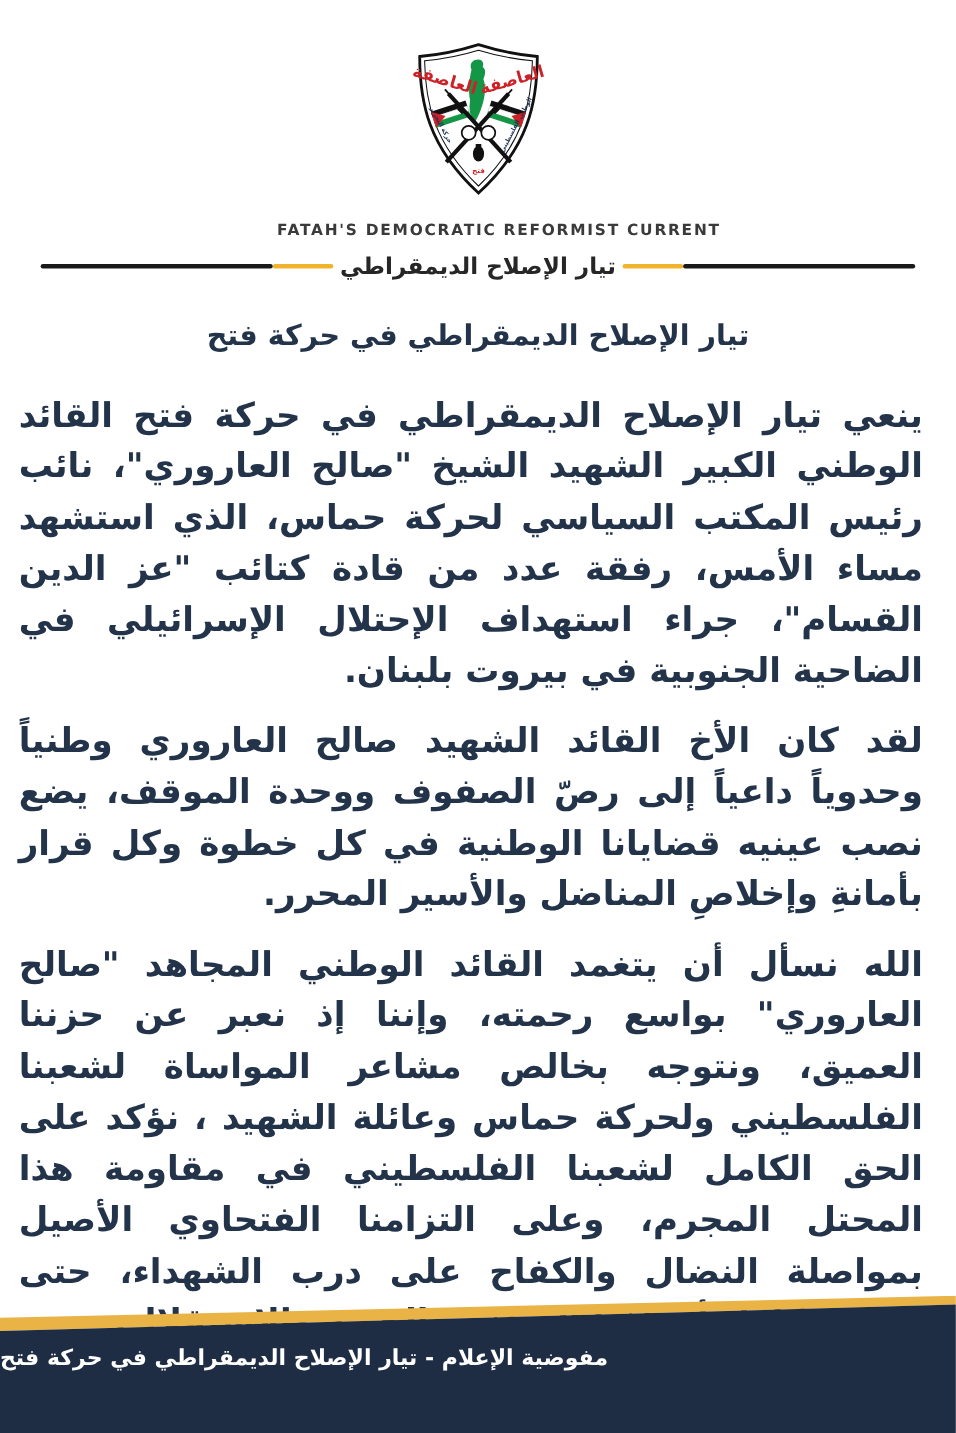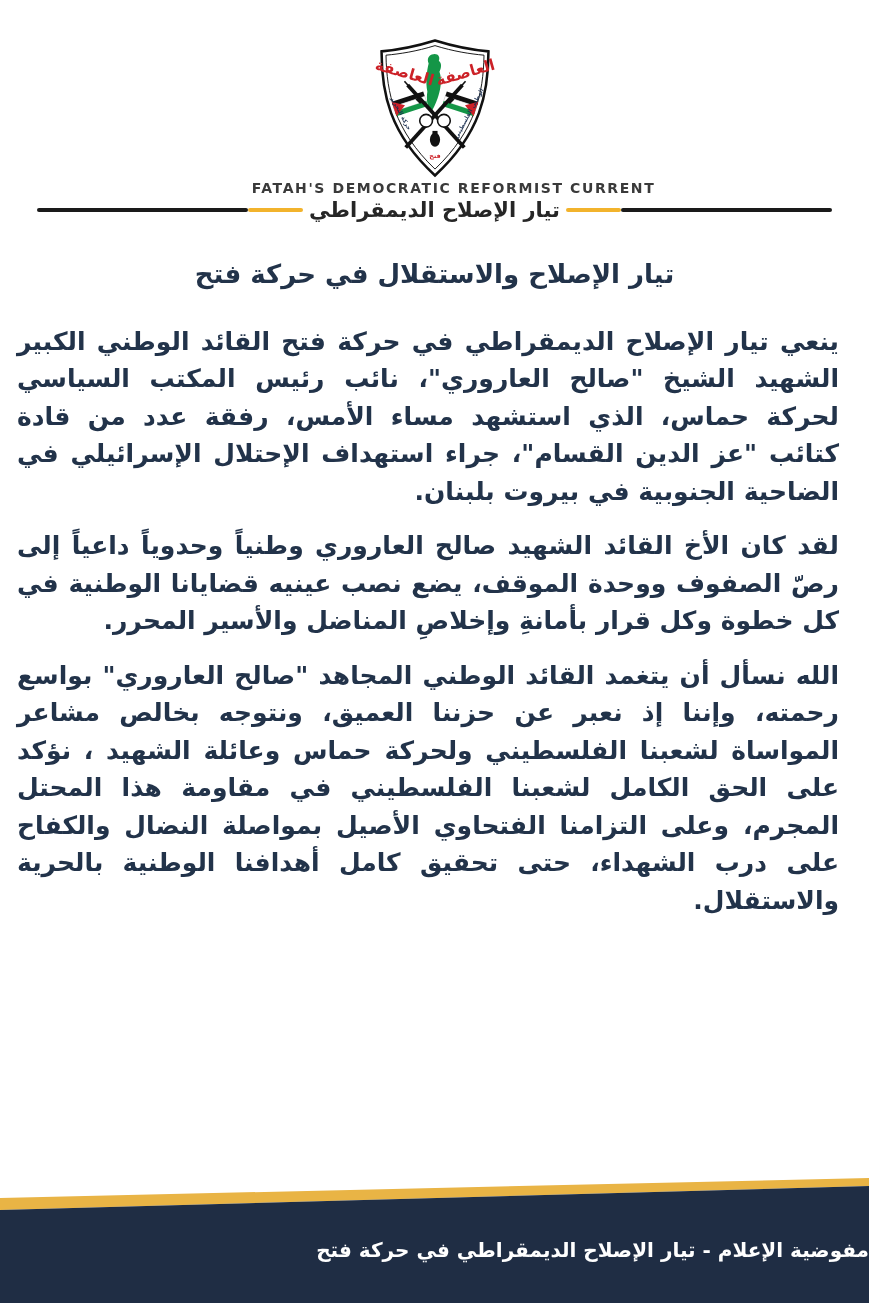--- a/index.html
+++ b/index.html
@@ -7,33 +7,33 @@
     width:869px;height:1303px;position:relative;overflow:hidden;
     background:#ffffff;
     font-family:"DejaVu Sans","Liberation Sans",sans-serif;
   }
   .page{width:869px;height:1303px;position:relative;}
 
   
   .header{padding-top:38px;text-align:center;}
   .emblem-wrap{display:flex;justify-content:center;}
   .english-caption{
-    margin-top:2px;
+    margin-top:24px;
     font-size:14px;font-weight:bold;letter-spacing:1.6px;
     color:#3a3a3a;
     padding-left:38px;
   }
   .org-line{
     direction:rtl;
     margin-top:3px;
     font-size:23px;font-weight:bold;color:#262626;
   }
   .divider-row{
     display:flex;align-items:center;
-    margin:2px 37px 0 37px;
+    margin:12px 37px 0 37px;
     justify-content:flex-end;
   }
   .seg-black{flex:1 1 auto;height:4px;background:#1a1a1a;border-radius:2px;}
   .seg-yellow{flex:0 0 55px;height:4px;background:#f2b32c;border-radius:2px;}
   .current-line{
     direction:rtl;white-space:nowrap;
     padding:0 6px;
     font-size:21px;font-weight:bold;color:#262626;
   }
 
@@ -41,34 +41,34 @@
   .title-block{
     margin-top:34px;text-align:center;direction:rtl;
     color:#22334a;font-weight:bold;font-size:26px;line-height:1.42;
   }
 
   
   .body-text{
     direction:rtl;
     margin:30px 30px 0 17px;
     color:#22334a;
-    font-size:25px;font-weight:bold;
+    font-size:31px;font-weight:bold;
     line-height:1.5;
     text-align:justify;
   }
   .body-text p{margin:0 0 17px 0;}
 
   
   .footer{
     position:absolute;left:0;bottom:0;width:869px;height:125px;
   }
   .footer svg{position:absolute;left:0;top:0;}
   .footer-text{
-    position:absolute;left:0;top:16px;width:100%;
-    padding-top:44px;text-align:right;direction:rtl;
+    position:absolute;left:0;top:0;width:100%;
+    padding-top:44px;text-align:left;direction:rtl;
   }
   .footer-issuer{
     color:#ffffff;font-size:20px;font-weight:bold;
   }
   .footer-date{
     margin-top:10px;
     color:#e3b04b;font-size:20px;font-weight:bold;
   }
 </style>
 </head>
@@ -133,21 +133,21 @@
     <div class="divider-row">
       <div class="seg-black"></div>
       <div class="seg-yellow"></div>
       <div class="current-line">تيار الإصلاح الديمقراطي</div>
       <div class="seg-yellow"></div>
       <div class="seg-black"></div>
     </div>
   </div>
 
   <div class="title-block">
-    <div>تيار الإصلاح والاستقلال في حركة فتح</div>
+    <div>تيار الإصلاح الديمقراطي في حركة فتح</div>
   </div>
 
   <div class="body-text">
     <p>ينعي تيار الإصلاح الديمقراطي في حركة فتح القائد الوطني الكبير الشهيد الشيخ "صالح العاروري"، نائب رئيس المكتب السياسي لحركة حماس، الذي استشهد مساء الأمس، رفقة عدد من قادة كتائب "عز الدين القسام"، جراء استهداف الإحتلال الإسرائيلي في الضاحية الجنوبية في بيروت بلبنان.</p>
     <p>لقد كان الأخ القائد الشهيد صالح العاروري وطنياً وحدوياً داعياً إلى رصّ الصفوف ووحدة الموقف، يضع نصب عينيه قضايانا الوطنية في كل خطوة وكل قرار بأمانةِ وإخلاصِ المناضل والأسير المحرر.</p>
     <p>الله نسأل أن يتغمد القائد الوطني المجاهد "صالح العاروري" بواسع رحمته، وإننا إذ نعبر عن حزننا العميق، ونتوجه بخالص مشاعر المواساة لشعبنا الفلسطيني ولحركة حماس وعائلة الشهيد ، نؤكد على الحق الكامل لشعبنا الفلسطيني في مقاومة هذا المحتل المجرم، وعلى التزامنا الفتحاوي الأصيل بمواصلة النضال والكفاح على درب الشهداء، حتى تحقيق كامل أهدافنا الوطنية بالحرية والاستقلال.</p>
   </div>
 
   <div class="footer">
     <svg width="869" height="125" viewBox="0 0 869 125" preserveAspectRatio="none">

